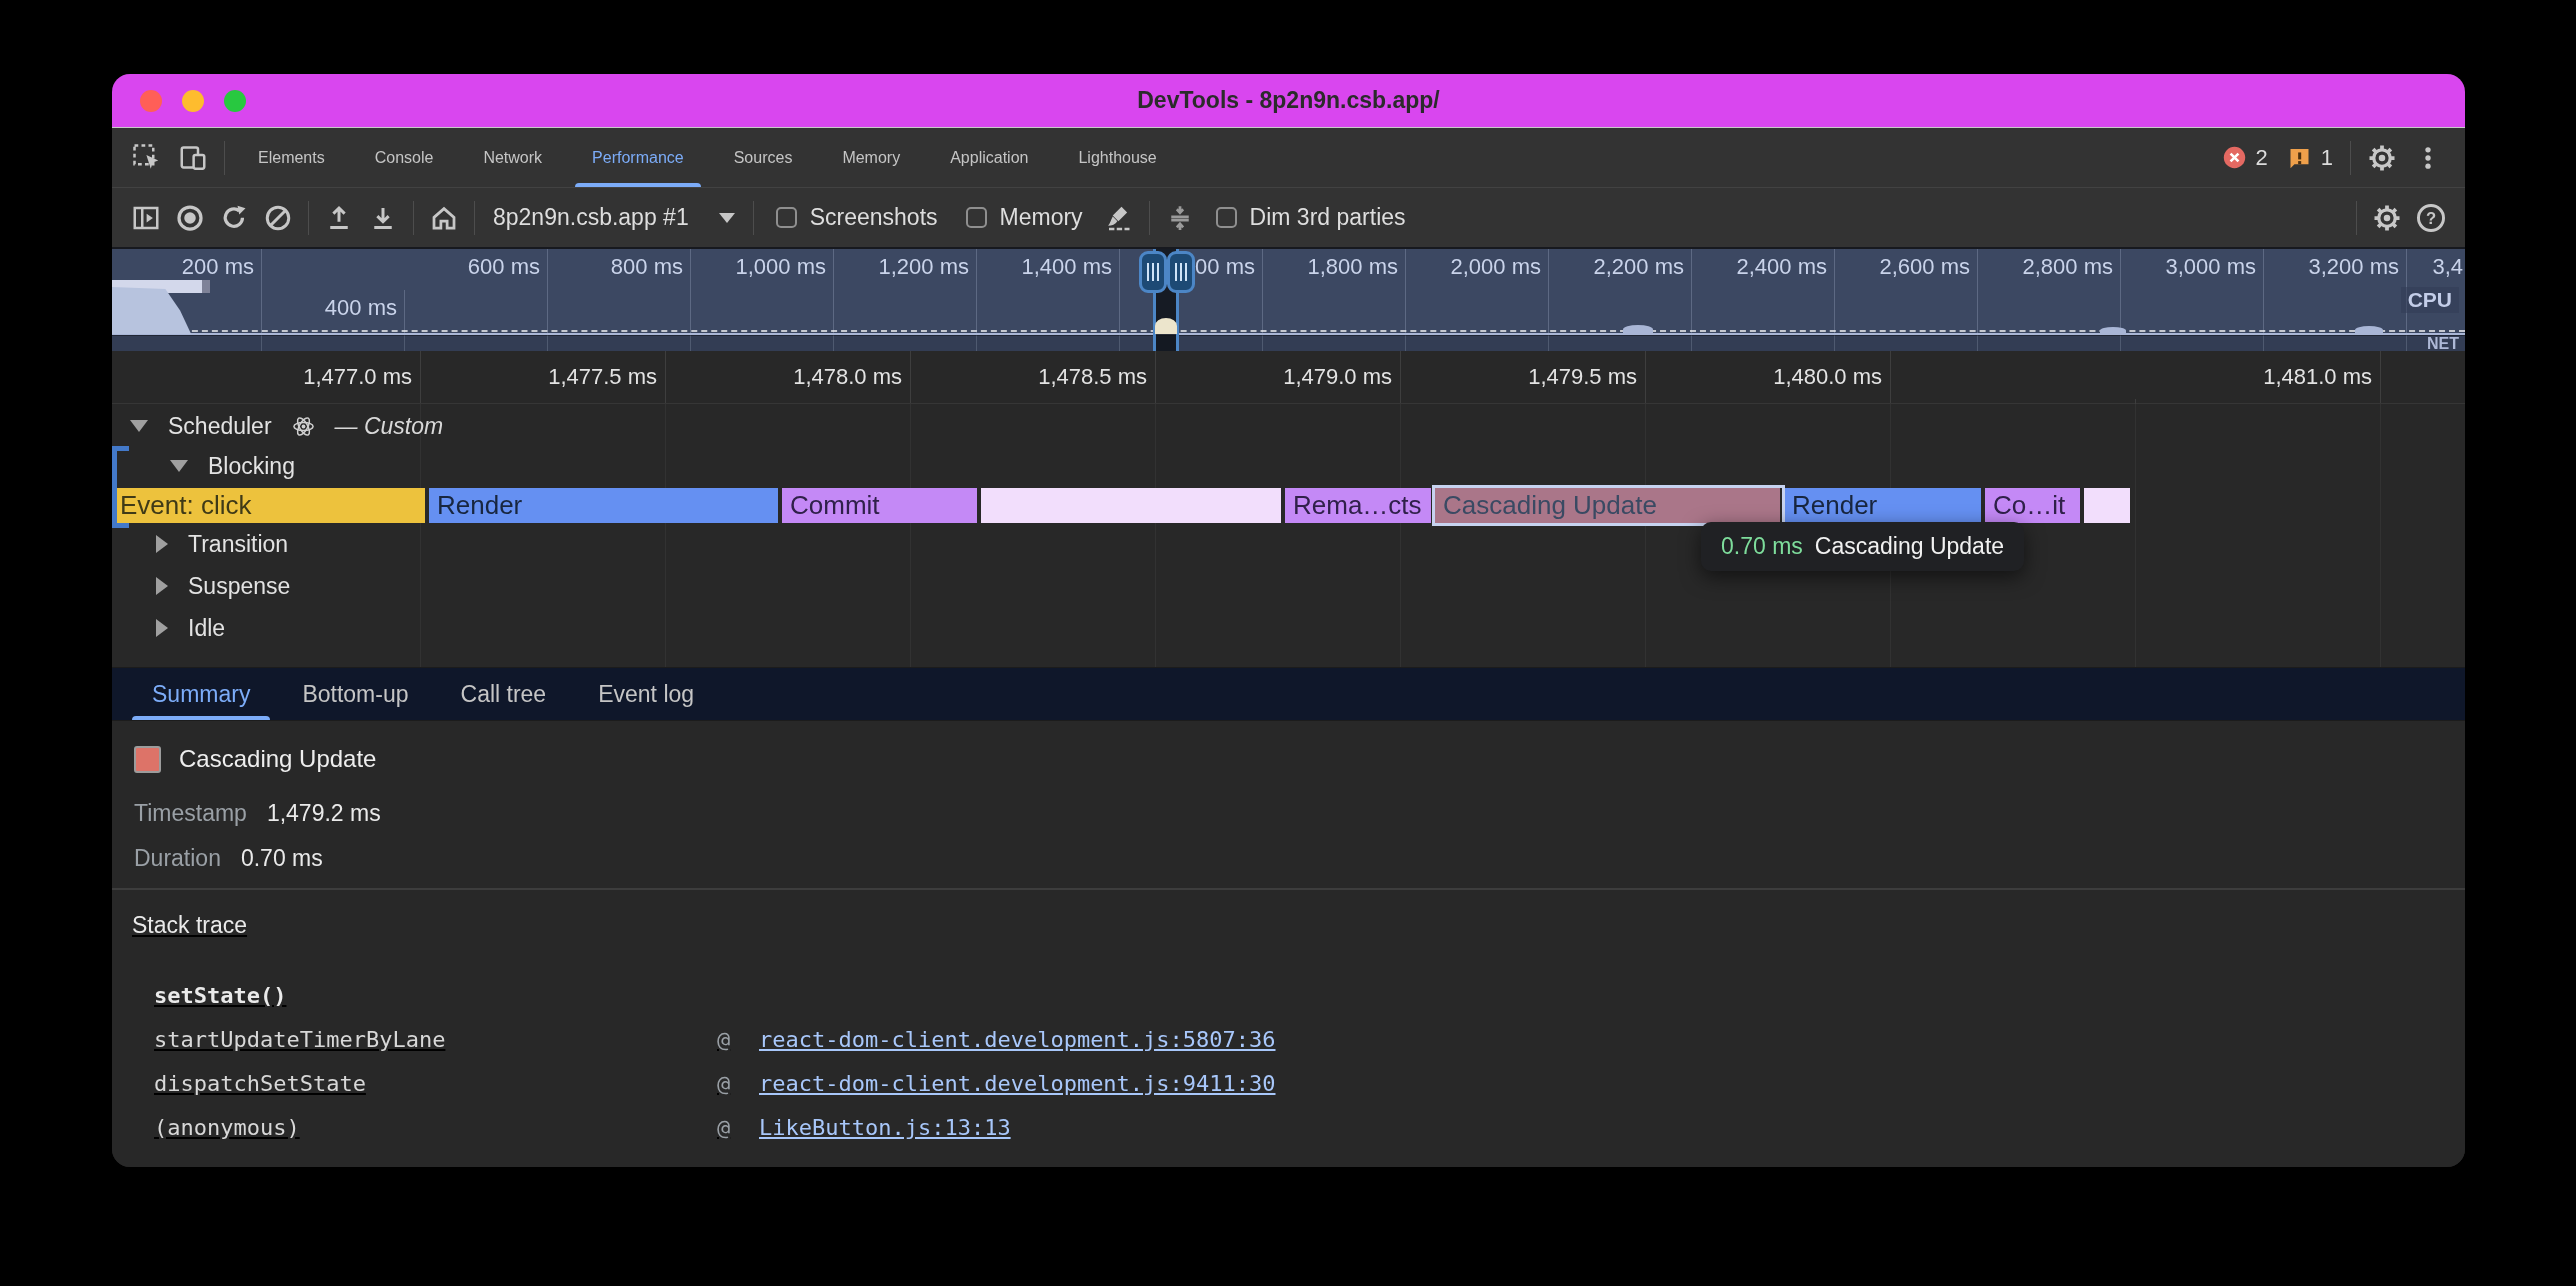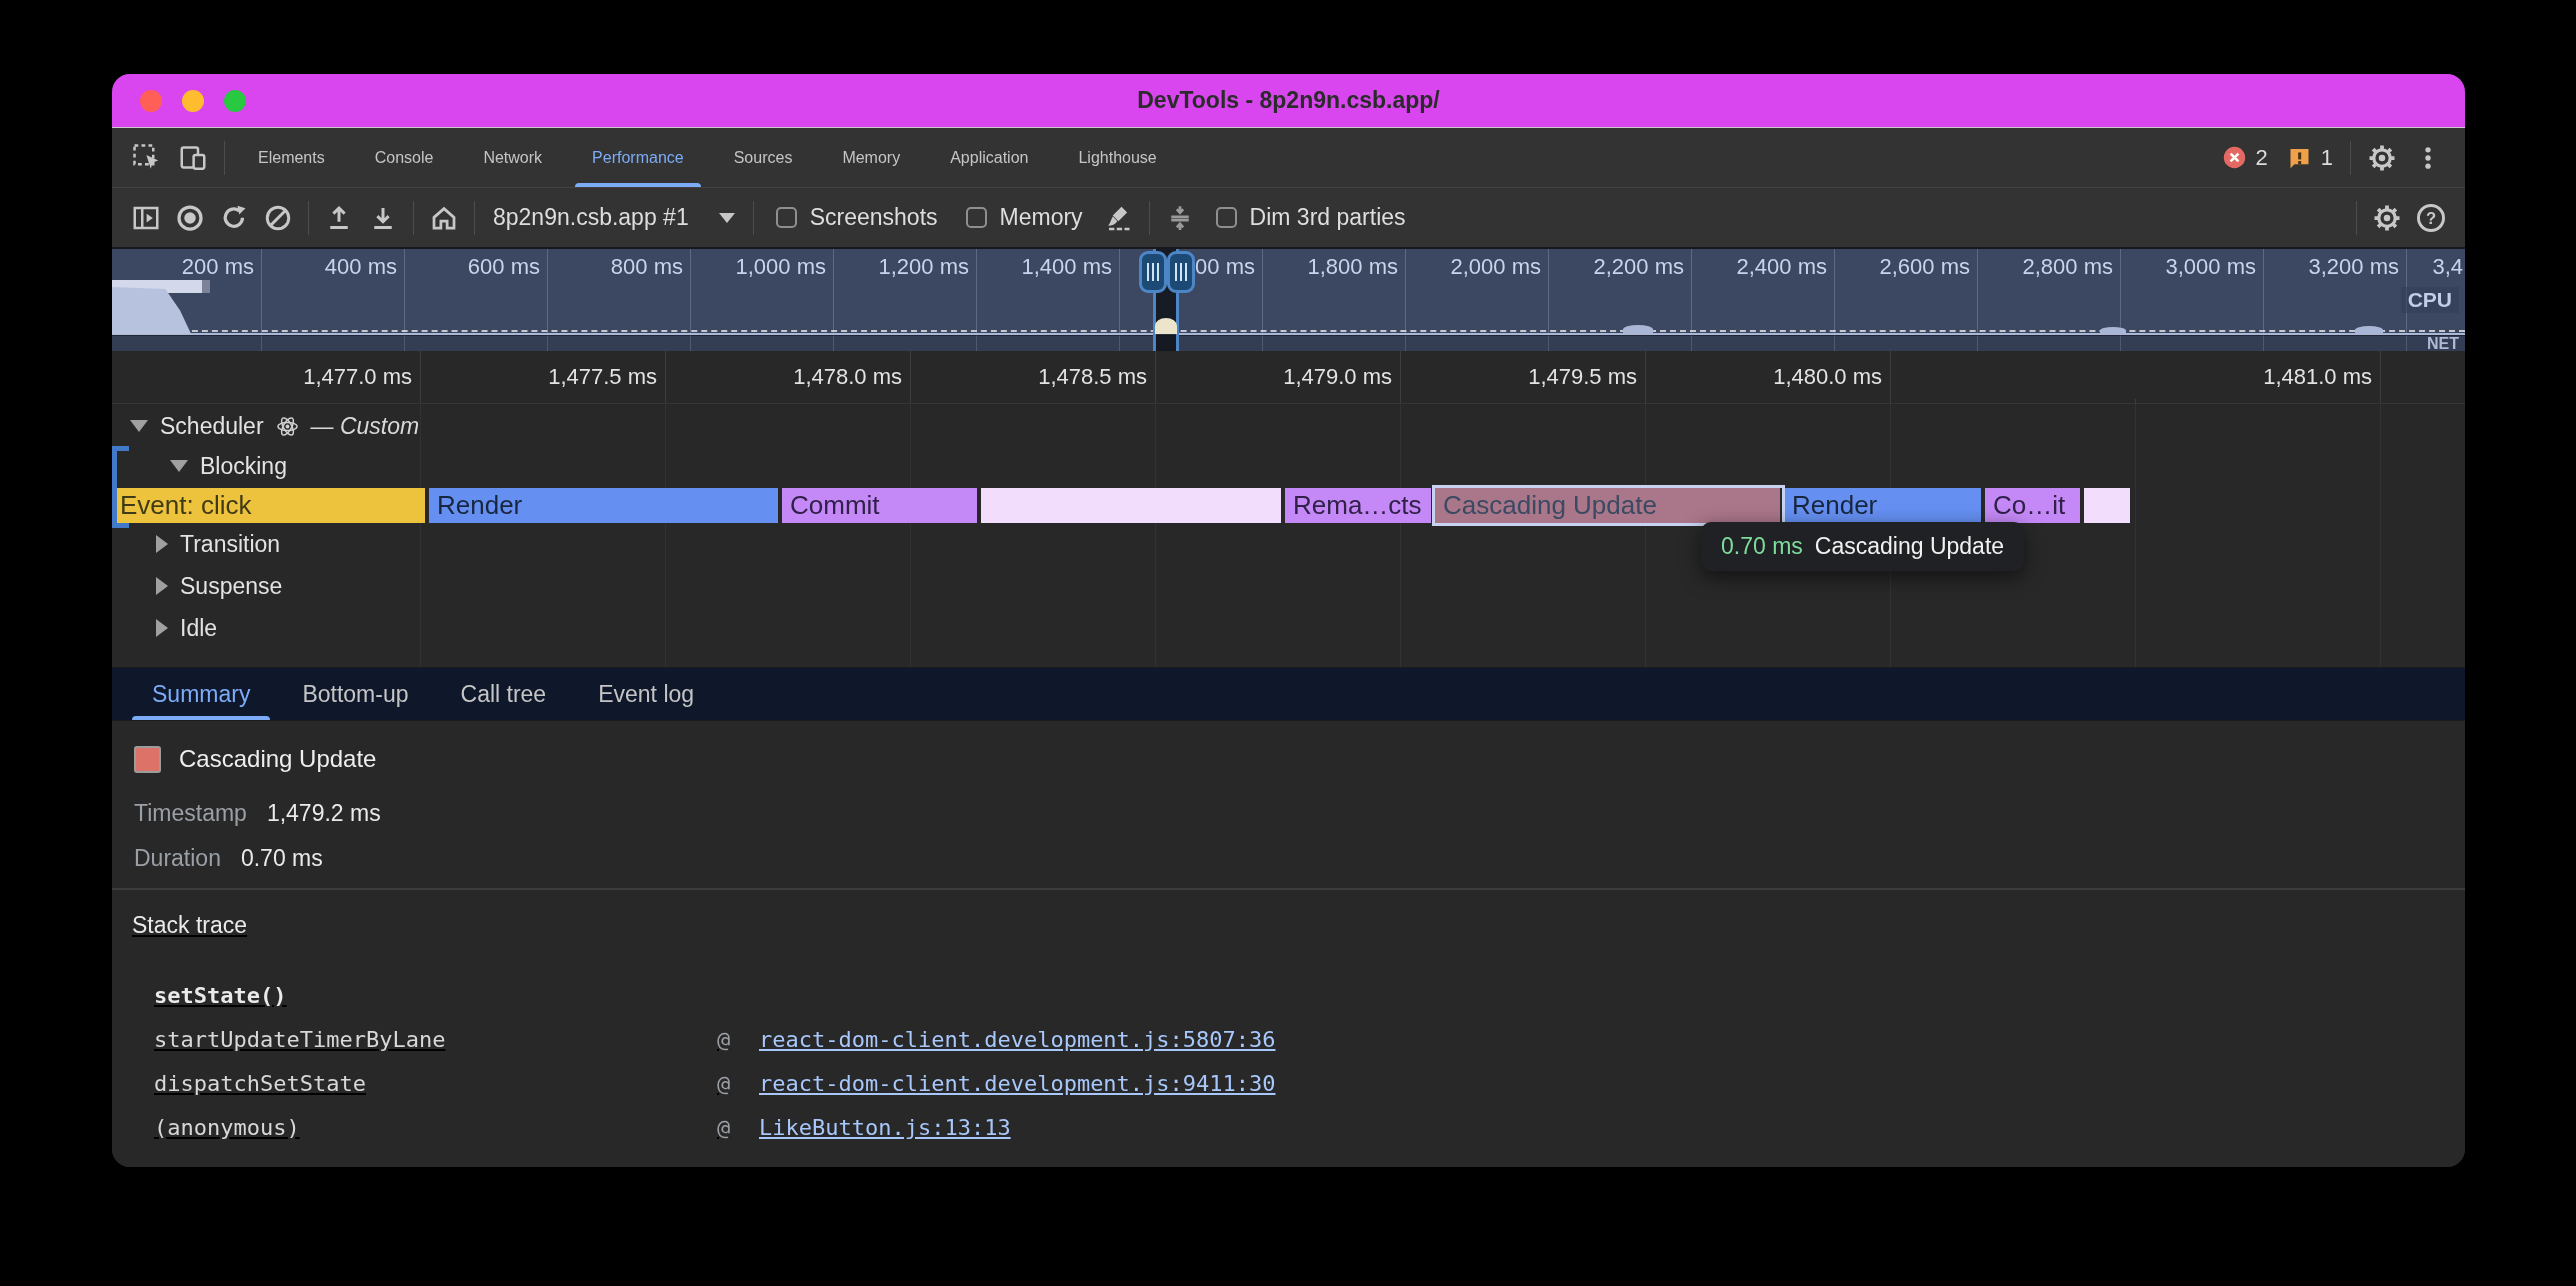--- a/index.html
+++ b/index.html
@@ -71,21 +71,21 @@
 
   
   .ruler { height:53px; background:#282828; display:flex; border-bottom:1px solid #363636; flex:none; }
   .ru-seg { height:100%; border-right:1px solid #3e3e3e; flex:none; font-size:22px; color:#e3e3e3;
             display:flex; align-items:center; justify-content:flex-end; padding-right:8px; white-space:nowrap; overflow:hidden; }
 
   
   .canvas { height:263px; background:#282828; position:relative; flex:none; overflow:hidden; }
   .gridcols { position:absolute; inset:0; display:flex; }
   .gridcol { height:100%; border-right:1px solid rgba(255,255,255,.05); flex:none; }
-  .trow { position:absolute; height:36px; display:flex; align-items:center; gap:12px;
+  .trow { position:absolute; height:36px; display:flex; align-items:center; gap:20px;
           font-size:23px; color:#e3e3e3; white-space:nowrap; }
   .tri-d { width:0; height:0; border-left:9px solid transparent; border-right:9px solid transparent;
            border-top:12px solid #a0a0a0; flex:none; }
   .tri-r { width:0; height:0; border-top:9px solid transparent; border-bottom:9px solid transparent;
            border-left:12px solid #a0a0a0; flex:none; }
   .suffix { font-style:italic; color:#d8d8d8; }
   .collapsed-rows { position:absolute; left:44px; top:122px; display:flex; flex-direction:column; gap:6px; }
   .collapsed-rows .trow { position:static; }
   .bracket { position:absolute; left:0; top:42px; width:5px; height:82px; background:#4379c9; z-index:3; }
   .bracket::before, .bracket::after { content:""; position:absolute; left:0; width:17px; height:5px; background:#4379c9; }
@@ -313,21 +313,21 @@
             <text x="12" y="16.4" text-anchor="middle" font-size="12.5" font-weight="bold" fill="#c7c7c7" font-family="Liberation Sans, sans-serif">?</text>
           </svg>
       </span>
     </div>
   </div>
 
   <div class="overview">
     <div class="ov-ticks">
 
     <div class="ov-seg" style="width: 150px;">200 ms</div>
-        <div class="ov-seg" style="width: 143px;">400 ms</div>
+        <div class="ov-seg" style="width: 143px; margin-top: 41px;">400 ms</div>
         <div class="ov-seg" style="width: 143px;">600 ms</div>
         <div class="ov-seg" style="width: 143px;">800 ms</div>
         <div class="ov-seg" style="width: 143px;">1,000 ms</div>
         <div class="ov-seg" style="width: 143px;">1,200 ms</div>
         <div class="ov-seg" style="width: 143px;">1,400 ms</div>
         <div class="ov-seg" style="width: 143px;">1,600 ms</div>
         <div class="ov-seg" style="width: 143px;">1,800 ms</div>
         <div class="ov-seg" style="width: 143px;">2,000 ms</div>
         <div class="ov-seg" style="width: 143px;">2,200 ms</div>
         <div class="ov-seg" style="width: 143px;">2,400 ms</div>

